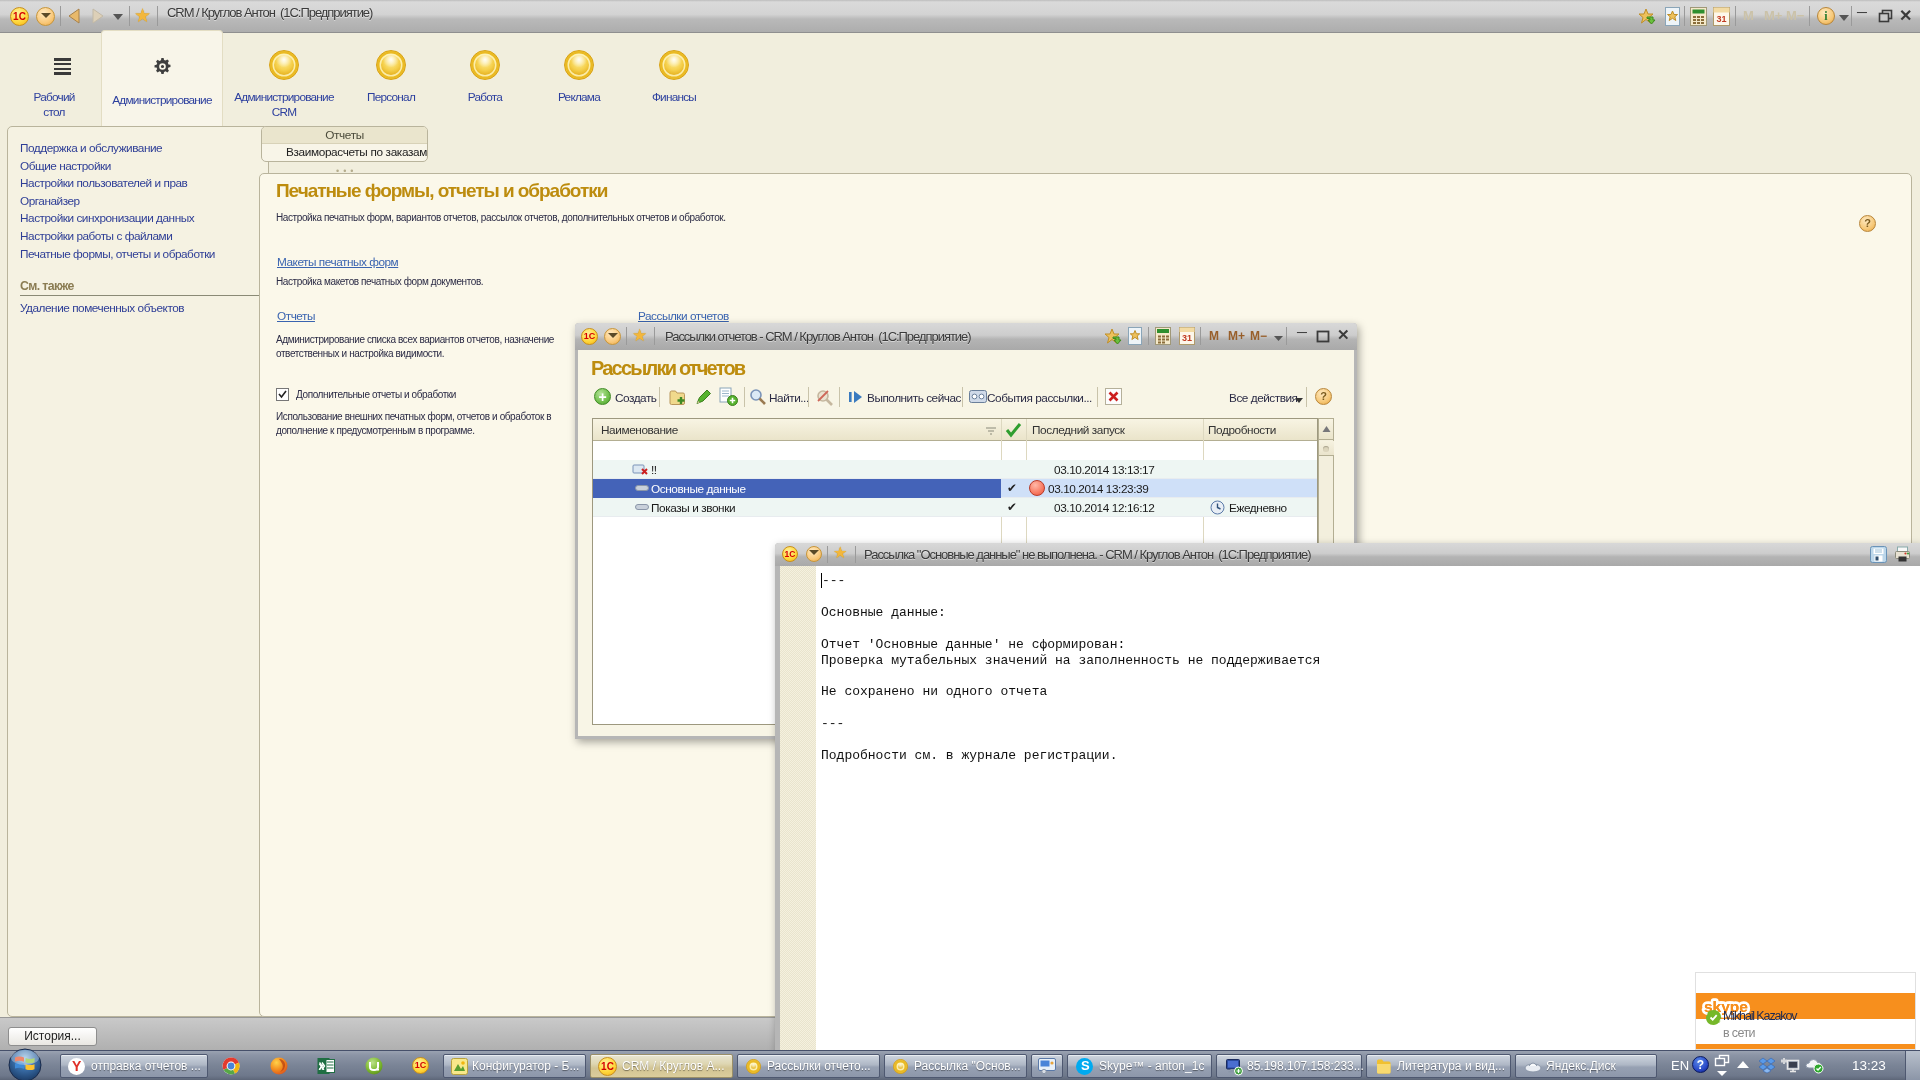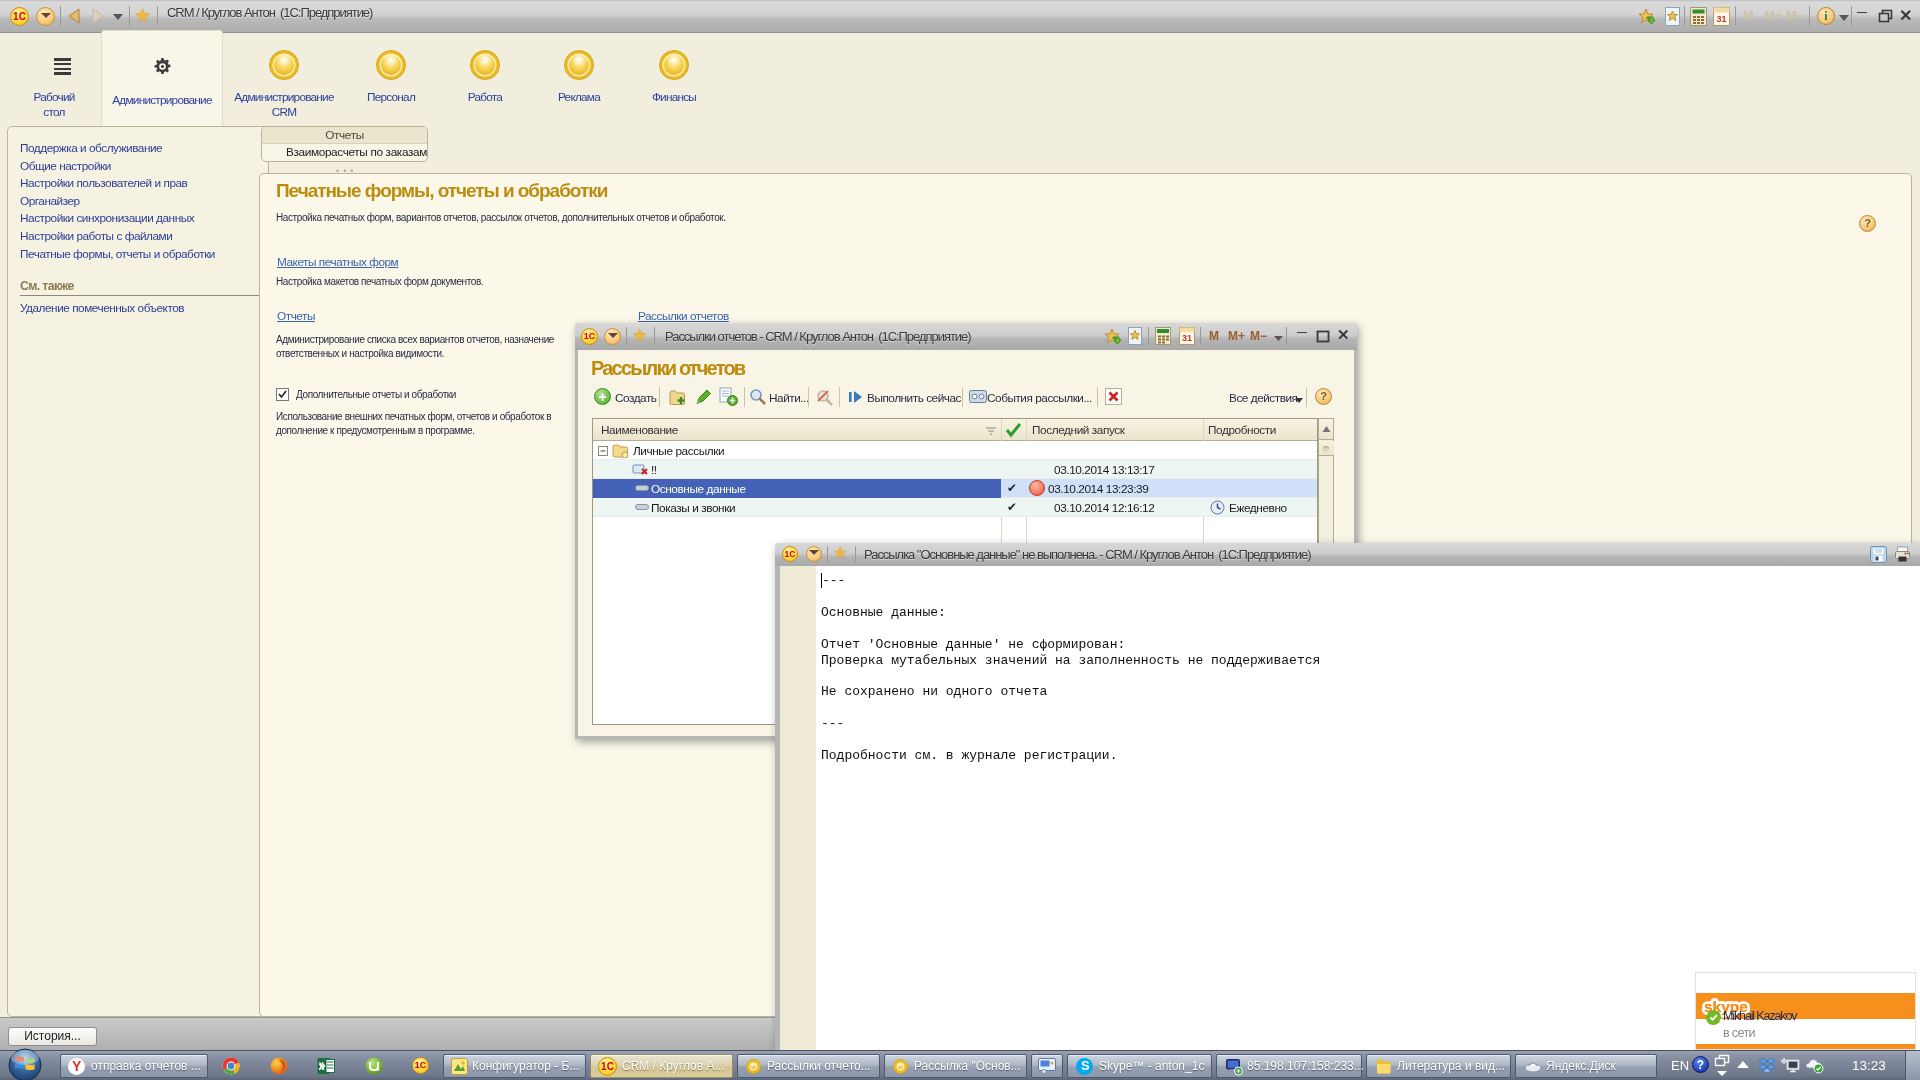--- a/index.html
+++ b/index.html
@@ -382,31 +382,20 @@
           </svg>
         <svg style="position:absolute;left:412px;top:3px;" width="17" height="16">
             <path d="M2 8 L6 13 L15 2" fill="none" stroke="#2f9e2f" stroke-width="3"></path>
           </svg>
         <span style="position:absolute;left:439px;top:4px;">Последний запуск</span>
         <span style="position:absolute;left:615px;top:4px;">Подробности</span>
       </div>
       <div class="colsep" style="left:408px;"></div>
       <div class="colsep" style="left:433px;"></div>
       <div class="colsep" style="left:610px;"></div>
-      <div class="row" style="top:22px; background:#fff;">
-        <svg style="position:absolute;left:5px;top:5px;" width="10" height="10">
-            <rect x="0.5" y="0.5" width="9" height="9" fill="#fff" stroke="#8a8a7a"></rect>
-            <line x1="2.5" y1="5" x2="7.5" y2="5" stroke="#444"></line>
-          </svg>
-        <svg style="position:absolute;left:19px;top:2px;" width="17" height="15">
-            <path d="M1 4 L1 12.5 Q1 14 2.5 14 L14 14 Q15.5 14 15.5 12.5 L15.5 5.5 Q15.5 4 14 4 L8 4 L6.8 2.2 L2.5 2.2 Q1 2.2 1 4z" fill="#f5d98a" stroke="#c09a50"></path>
-            <circle cx="13" cy="12" r="3" fill="#f8e7b0" stroke="#c09a50"></circle>
-          </svg>
-        <span style="position:absolute;left:40px;top:3px;">Личные рассылки</span>
-      </div>
       <div class="row" style="top:41px; background:#eef6f3;">
         <svg style="position:absolute;left:39px;top:3px;" width="16" height="13">
             <rect x="1" y="2" width="11" height="8" rx="1" fill="#dce8f2" stroke="#7a93b8"></rect>
             <path d="M10 6 L15 11 M15 6 L10 11" stroke="#cc1f1f" stroke-width="2"></path>
           </svg>
         <span style="position:absolute;left:58px;top:3px;">!!</span>
         <span style="position:absolute;left:461px;top:3px;">03.10.2014 13:13:17</span>
       </div>
       <div class="row" style="top:60px; background:#cfe0f8;">
         <div style="position:absolute;left:0;top:0;width:408px;height:19px;background:#4463b8;"></div>

